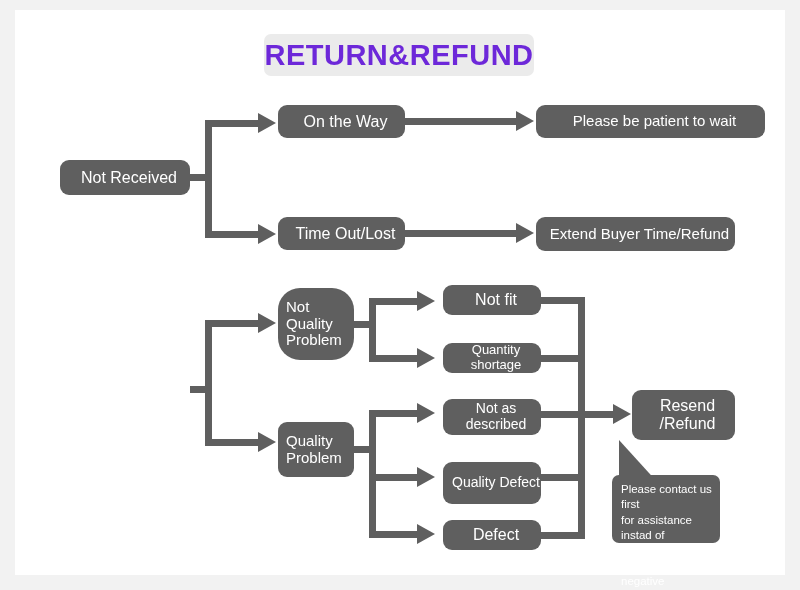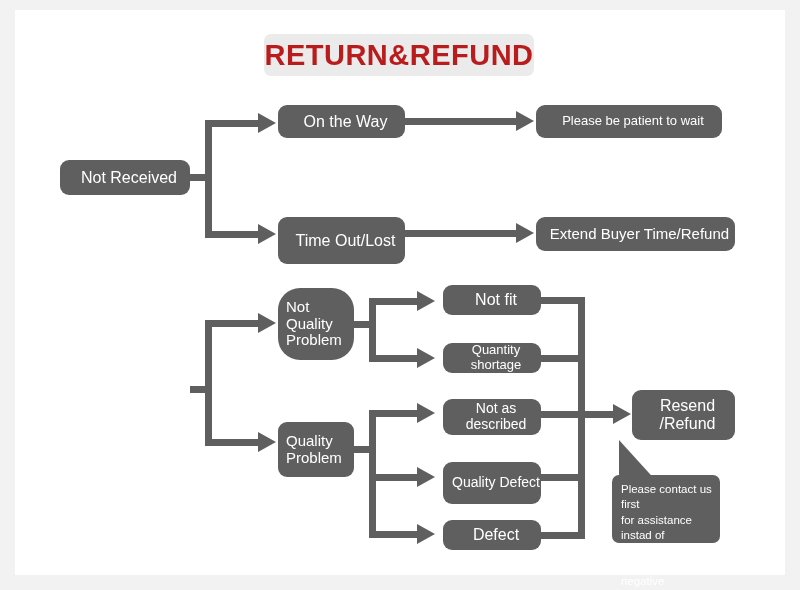--- a/index.html
+++ b/index.html
@@ -31,21 +31,21 @@
   }
   .node.left-align {
     justify-content: flex-start;
     text-align: left;
     padding-left: 8px;
   }
   .title-box {
     position: absolute;
     background: #ebebeb;
     border-radius: 7px;
-    color: #b91c1c;
+    color: #6d28d9;
     font-weight: bold;
     letter-spacing: 0.5px;
     display: flex;
     align-items: center;
     justify-content: center;
   }
   .ln {
     position: absolute;
     background: #5f5f5f;
     z-index: 1;
@@ -89,25 +89,25 @@
   <div class="ln" style="left:190px; top:110px; width:7px; height:118px;"></div>
 
   <div class="ln" style="left:190px; top:110px; width:55px; height:7px;"></div>
   <div class="arrow-r" style="left:243px; top:103px;"></div>
 
   <div class="ln" style="left:190px; top:221px; width:55px; height:7px;"></div>
   <div class="arrow-r" style="left:243px; top:214px;"></div>
 
   <div class="node" style="left:263px; top:95px; width:127px; height:33px; font-size:16px;">On the Way</div>
 
-  <div class="node" style="left:263px; top:207px; width:127px; height:47px; font-size:16px;">Time Out/Lost</div>
+  <div class="node" style="left:263px; top:207px; width:127px; height:33px; font-size:16px;">Time Out/Lost</div>
 
   <div class="ln" style="left:390px; top:108px; width:115px; height:7px;"></div>
   <div class="arrow-r" style="left:501px; top:101px;"></div>
-  <div class="node" style="left:521px; top:95px; width:186px; height:33px; font-size:13px;">Please be patient to wait</div>
+  <div class="node" style="left:521px; top:95px; width:229px; height:33px; font-size:15px;">Please be patient to wait</div>
 
   <div class="ln" style="left:390px; top:220px; width:115px; height:7px;"></div>
   <div class="arrow-r" style="left:501px; top:213px;"></div>
   <div class="node" style="left:521px; top:207px; width:199px; height:34px; font-size:15px;">Extend Buyer Time/Refund</div>
 
 
   <div class="ln" style="left:175px; top:376px; width:22px; height:7px;"></div>
   <div class="ln" style="left:190px; top:310px; width:7px; height:126px;"></div>
   <div class="ln" style="left:190px; top:310px; width:55px; height:7px;"></div>
   <div class="arrow-r" style="left:243px; top:303px;"></div>

